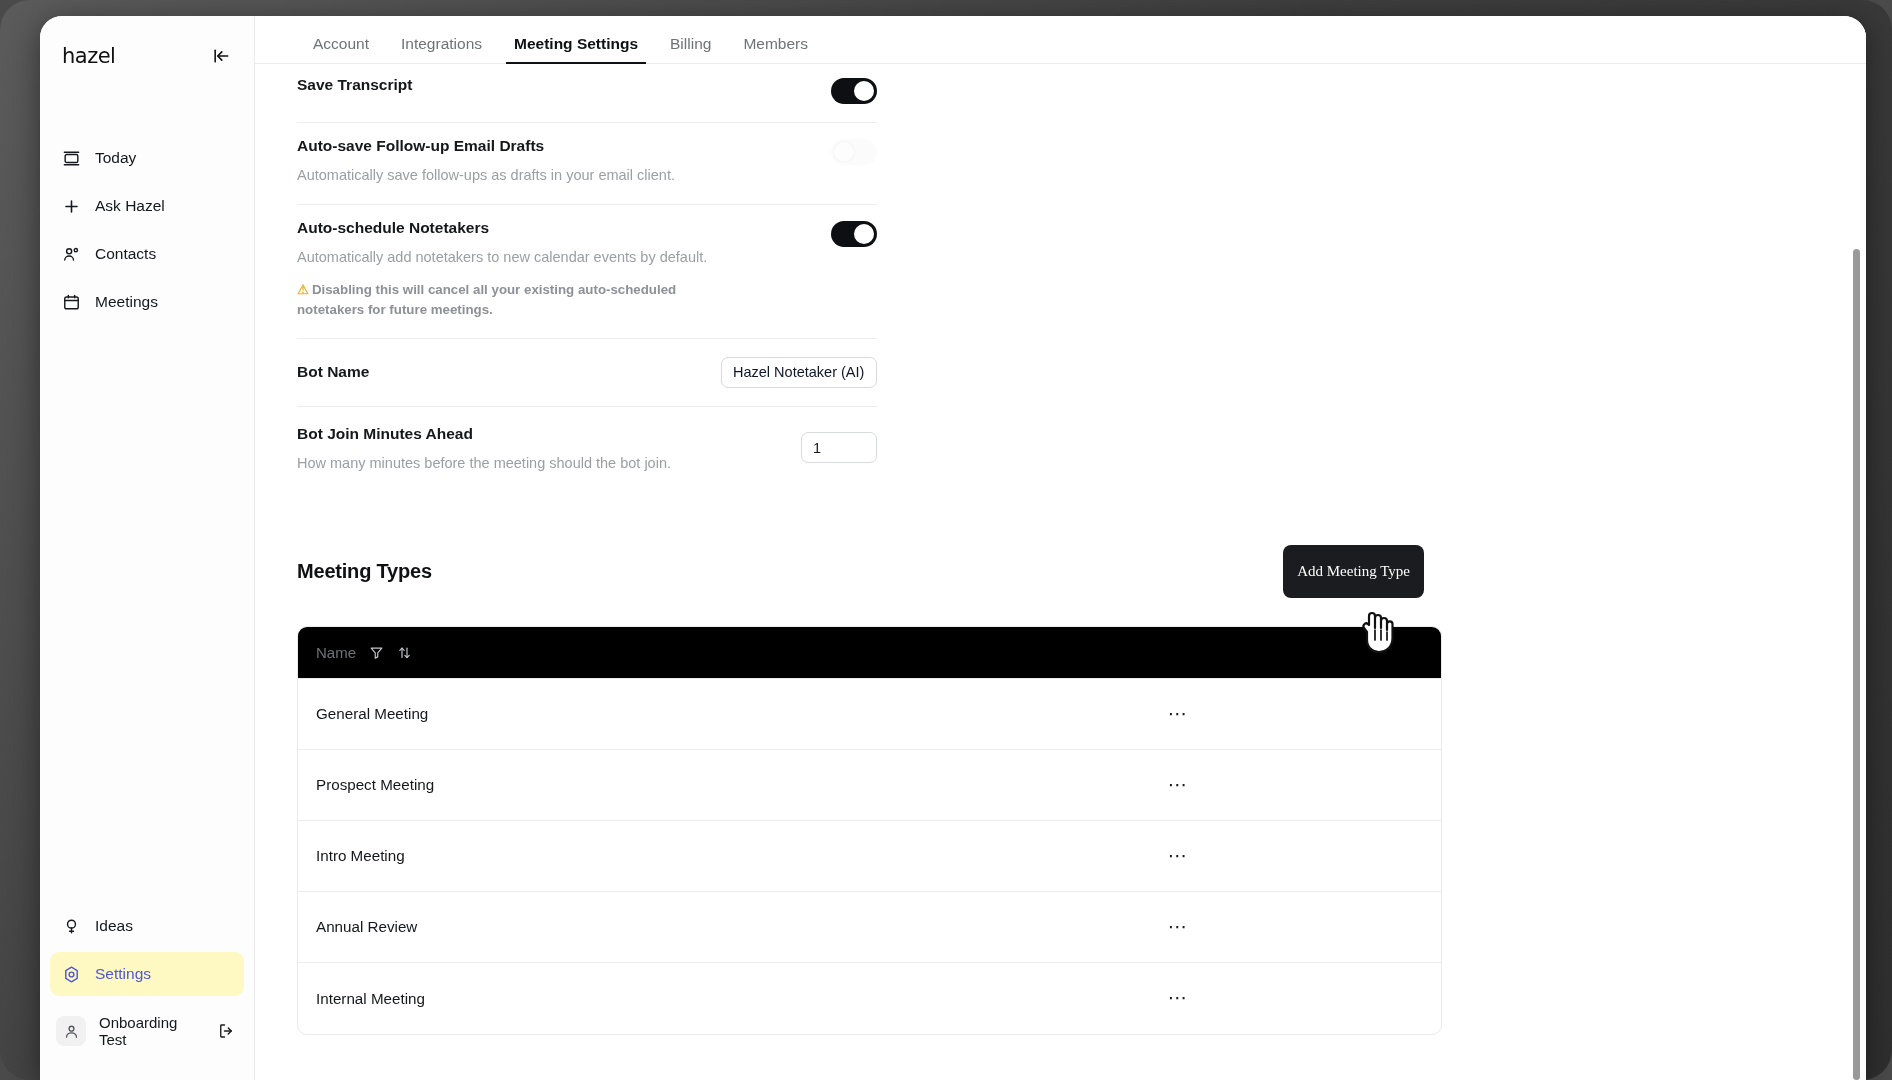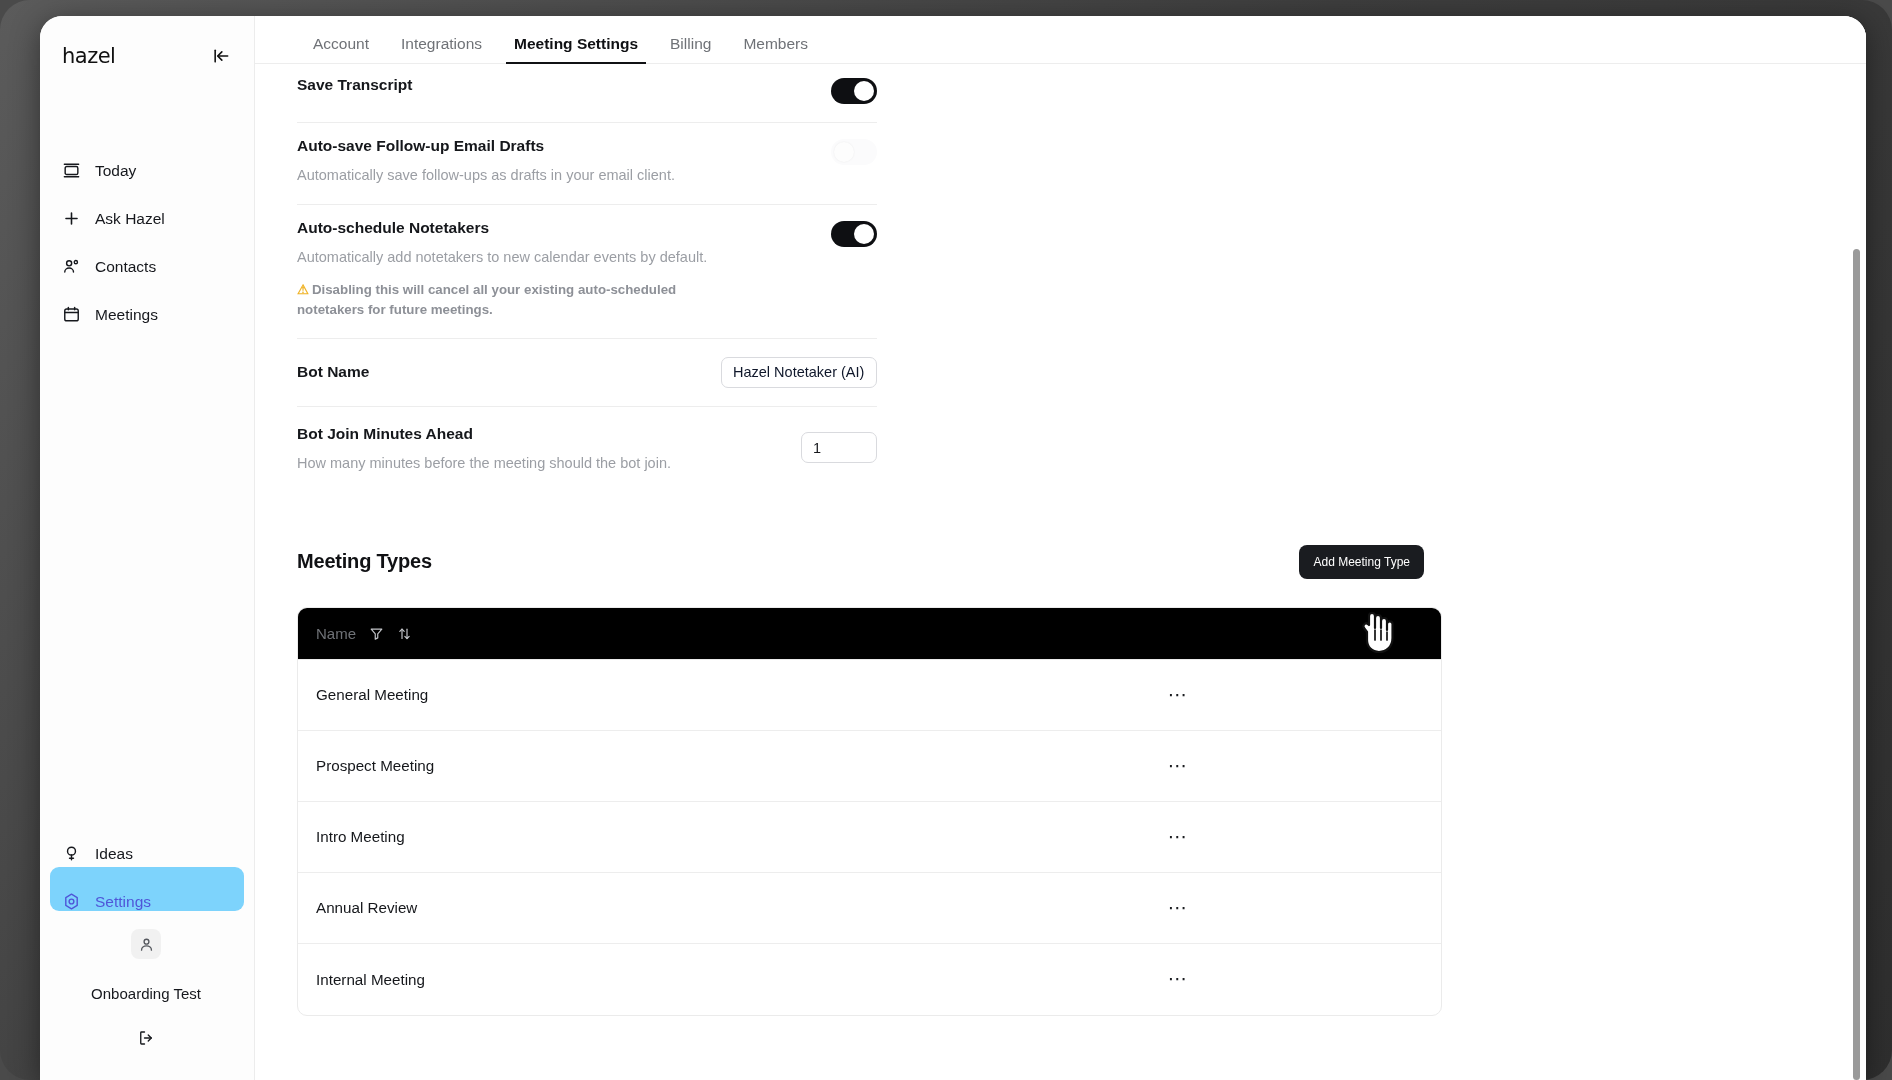--- a/index.html
+++ b/index.html
@@ -43,34 +43,34 @@
   .brand {
     font-size: 21px; font-weight: 400; letter-spacing: -.5px;
     color: #111; font-family: "DejaVu Sans", sans-serif;
   }
   .collapse-btn {
     width: 22px; height: 22px; display:flex; align-items:center; justify-content:center;
     cursor: pointer; color:#111;
   }
   .nav-top { margin-top: 60px; }
   .nav-item {
-    display: flex; align-items: flex-end; gap: 14px;
+    display: flex; align-items: center; gap: 14px;
     height: 44px; margin: 4px 10px;
     padding: 0 12px; border-radius: 9px;
     font-size: 15.5px; color: #16181d; cursor: pointer;
   }
   .nav-item .ico { width:19px; height:19px; display:flex; align-items:center; justify-content:center; flex:0 0 19px;}
-  .nav-item.active { background:#7dd3fc; color:#4f56d8; }
+  .nav-item.active { background:#fef9c3; color:#4f56d8; }
   .nav-item.active .ico svg { stroke:#4f56d8; }
   .nav-spacer { flex: 1 1 auto; }
   .nav-bottom { padding-bottom: 12px; }
   .user-row {
-    display:flex; align-items:center; gap:26px;
+    display:flex; align-items:center; gap:13px;
     margin: 12px 10px 14px 10px; padding: 6px 8px 6px 6px;
-    border-radius: 10px; cursor: pointer; flex-direction: column;
+    border-radius: 10px; cursor: pointer;
   }
   .avatar {
     width:30px;height:30px;border-radius:8px;background:#f1f1f1;
     display:flex;align-items:center;justify-content:center;flex:0 0 30px;
   }
   .user-name { font-size:15px; color:#16181d; font-weight:400; flex:1 1 auto;}
   .logout { width:20px;height:20px;display:flex;align-items:center;justify-content:center;cursor:pointer;}
 
   
   #main { flex:1 1 auto; position:relative; display:flex; flex-direction:column; background:#fff; min-width:0;}
@@ -137,23 +137,23 @@
     font-size:14.5px;color:#15171b;padding:0 11px;background:#fff;
     font-family:"Liberation Sans", sans-serif;
   }
   .helper { font-size:14.5px;color:#9b9ea4;margin-top:12px; }
 
   
   #mt-section { margin-top: 56px; padding-right: 42px; }
   .mt-head { display:flex; align-items:center; justify-content:space-between; position:relative; }
   .mt-title { font-size:20px; font-weight:700; color:#101114; letter-spacing:-.2px;}
   .add-btn {
-    background:#1a1c20; color:#fff; font-size:12px; font-weight:400;
-    border:none; border-radius:8px; padding:10px 14px; cursor:pointer;
-    font-family:Liberation Sans, sans-serif;
+    background:#1a1c20; color:#fff; font-size:15px; font-weight:400;
+    border:none; border-radius:8px; padding:18px 14px; cursor:pointer;
+    font-family:Liberation Serif, serif;
     margin-right: 400px;
   }
   .mt-table {
     margin-top:28px; border:1px solid #ebebeb; border-radius:10px;
     width: 1145px; overflow:hidden; background:#fff;
   }
   .mt-thead {
     display:flex; align-items:center; height:52px;
     padding:0 18px; border-bottom:1px solid #ebebeb; gap:12px;
     background:#000000;

